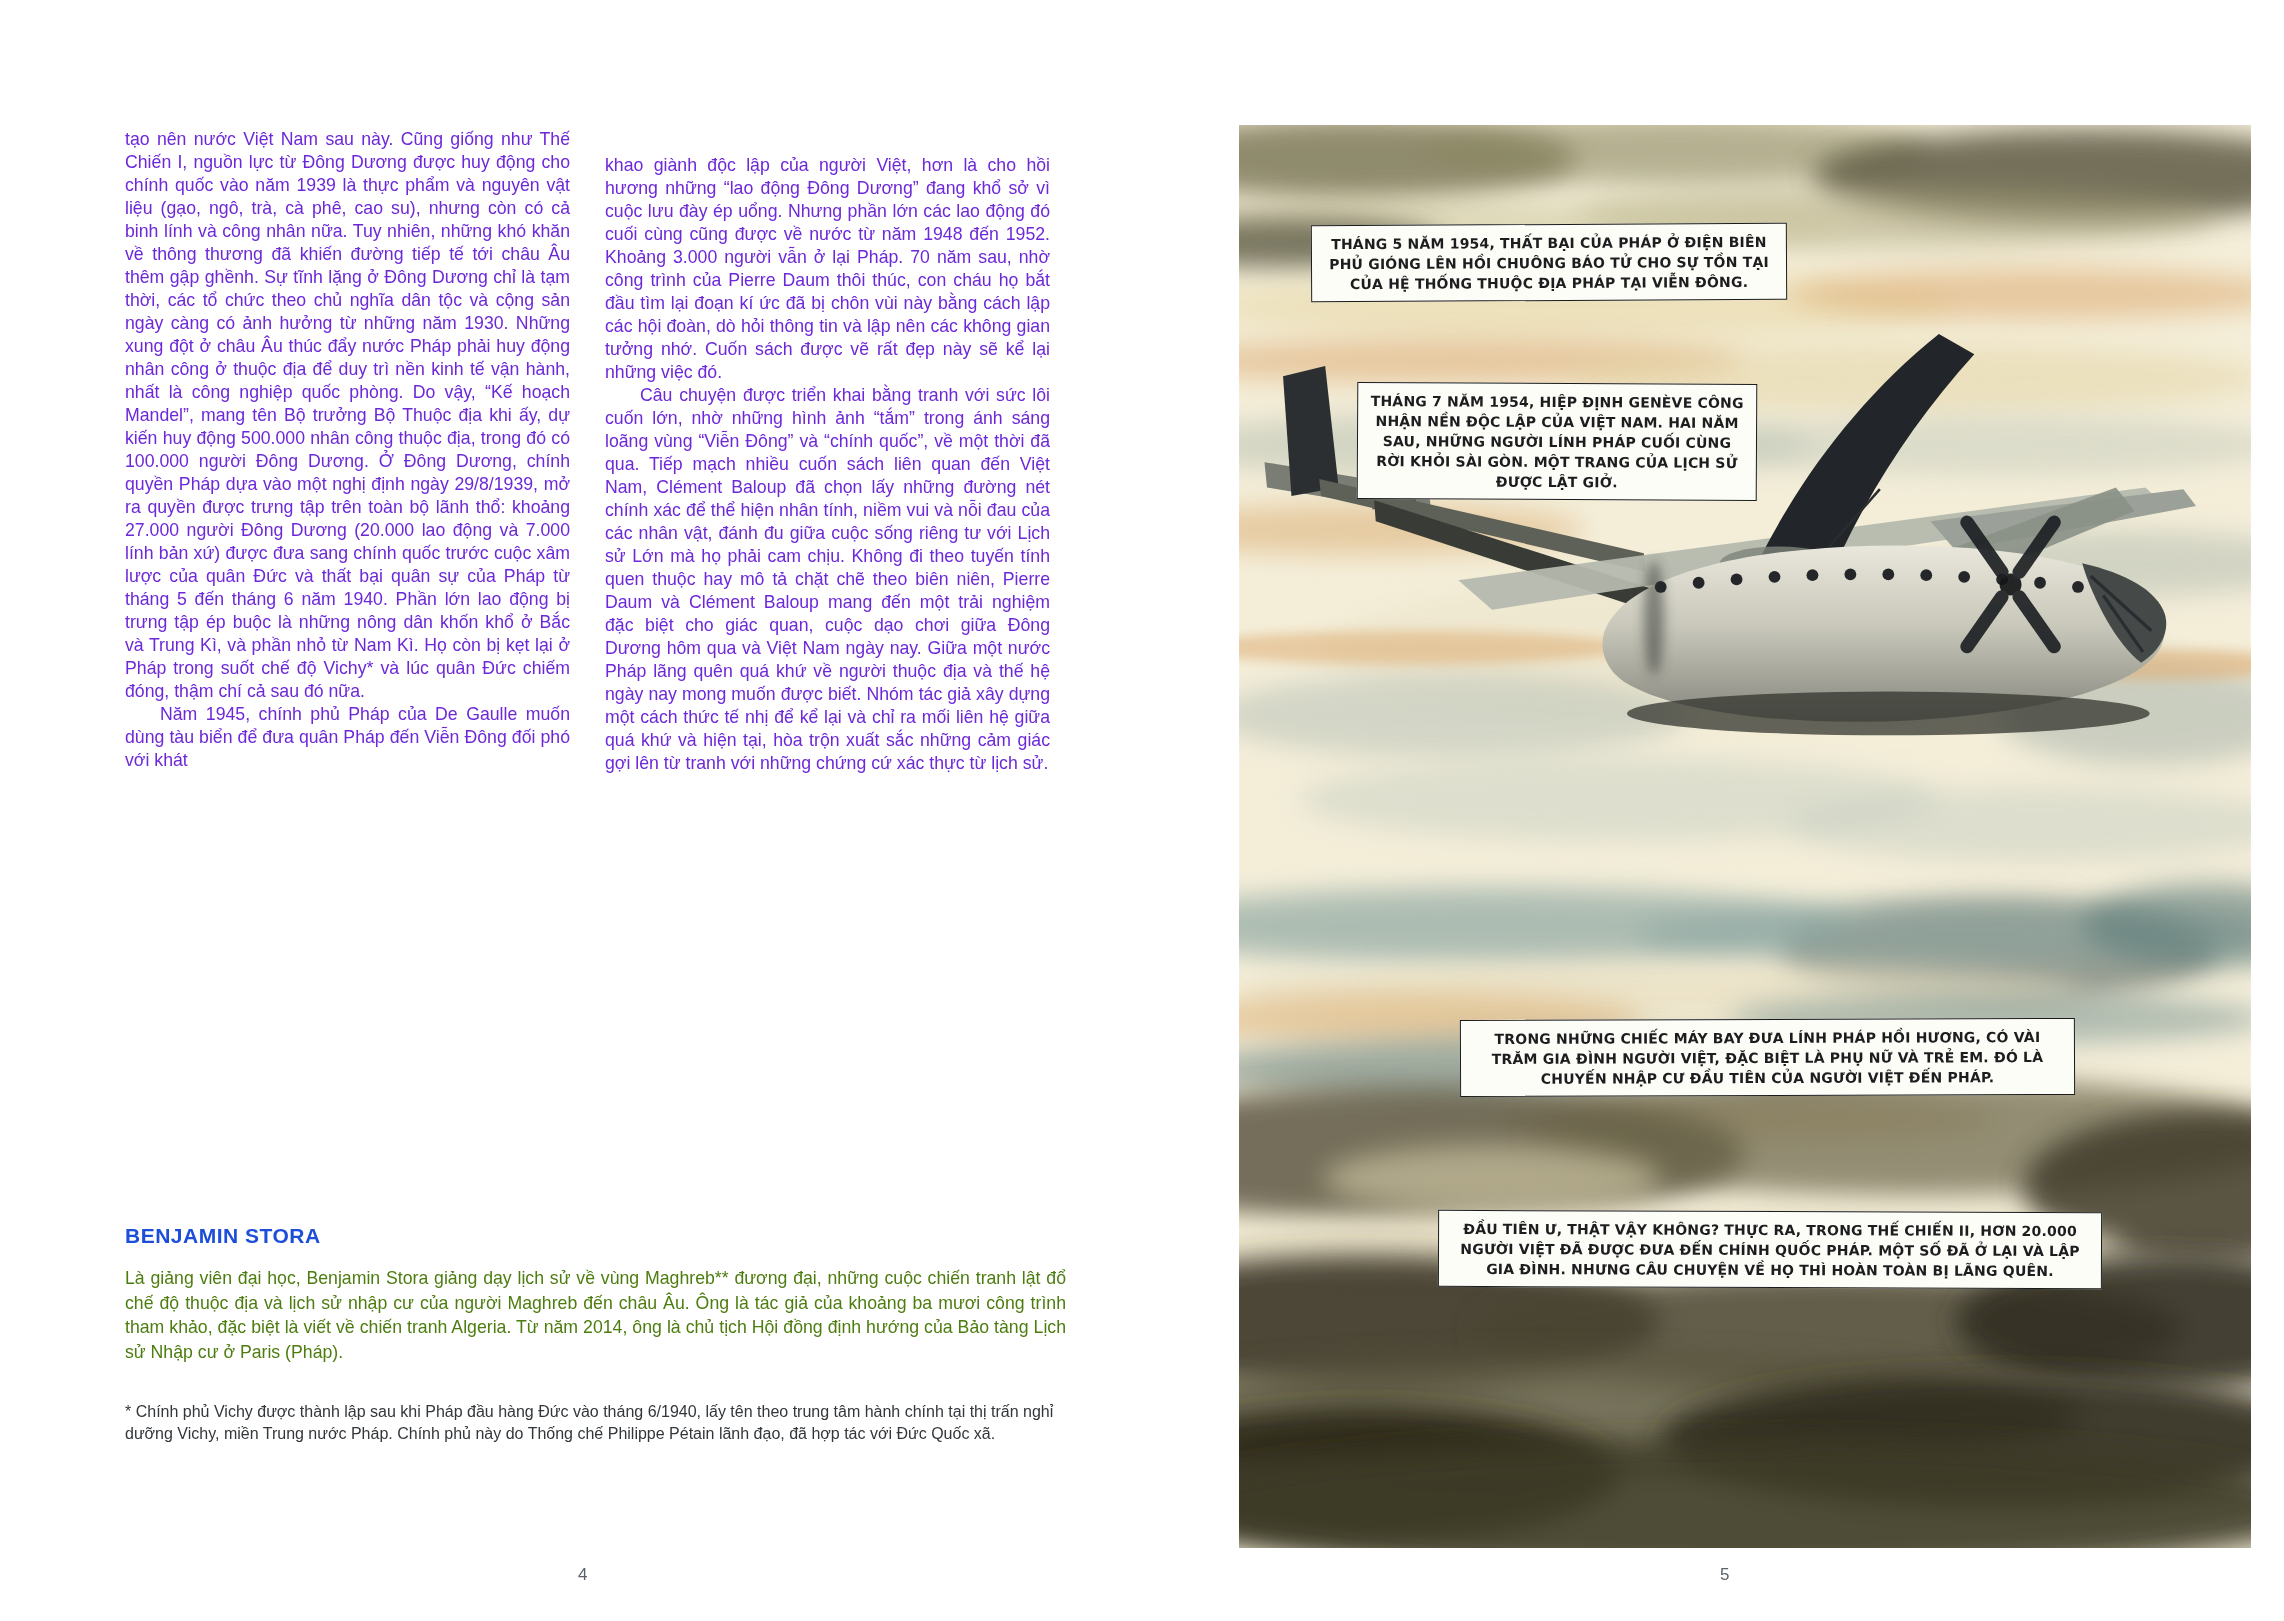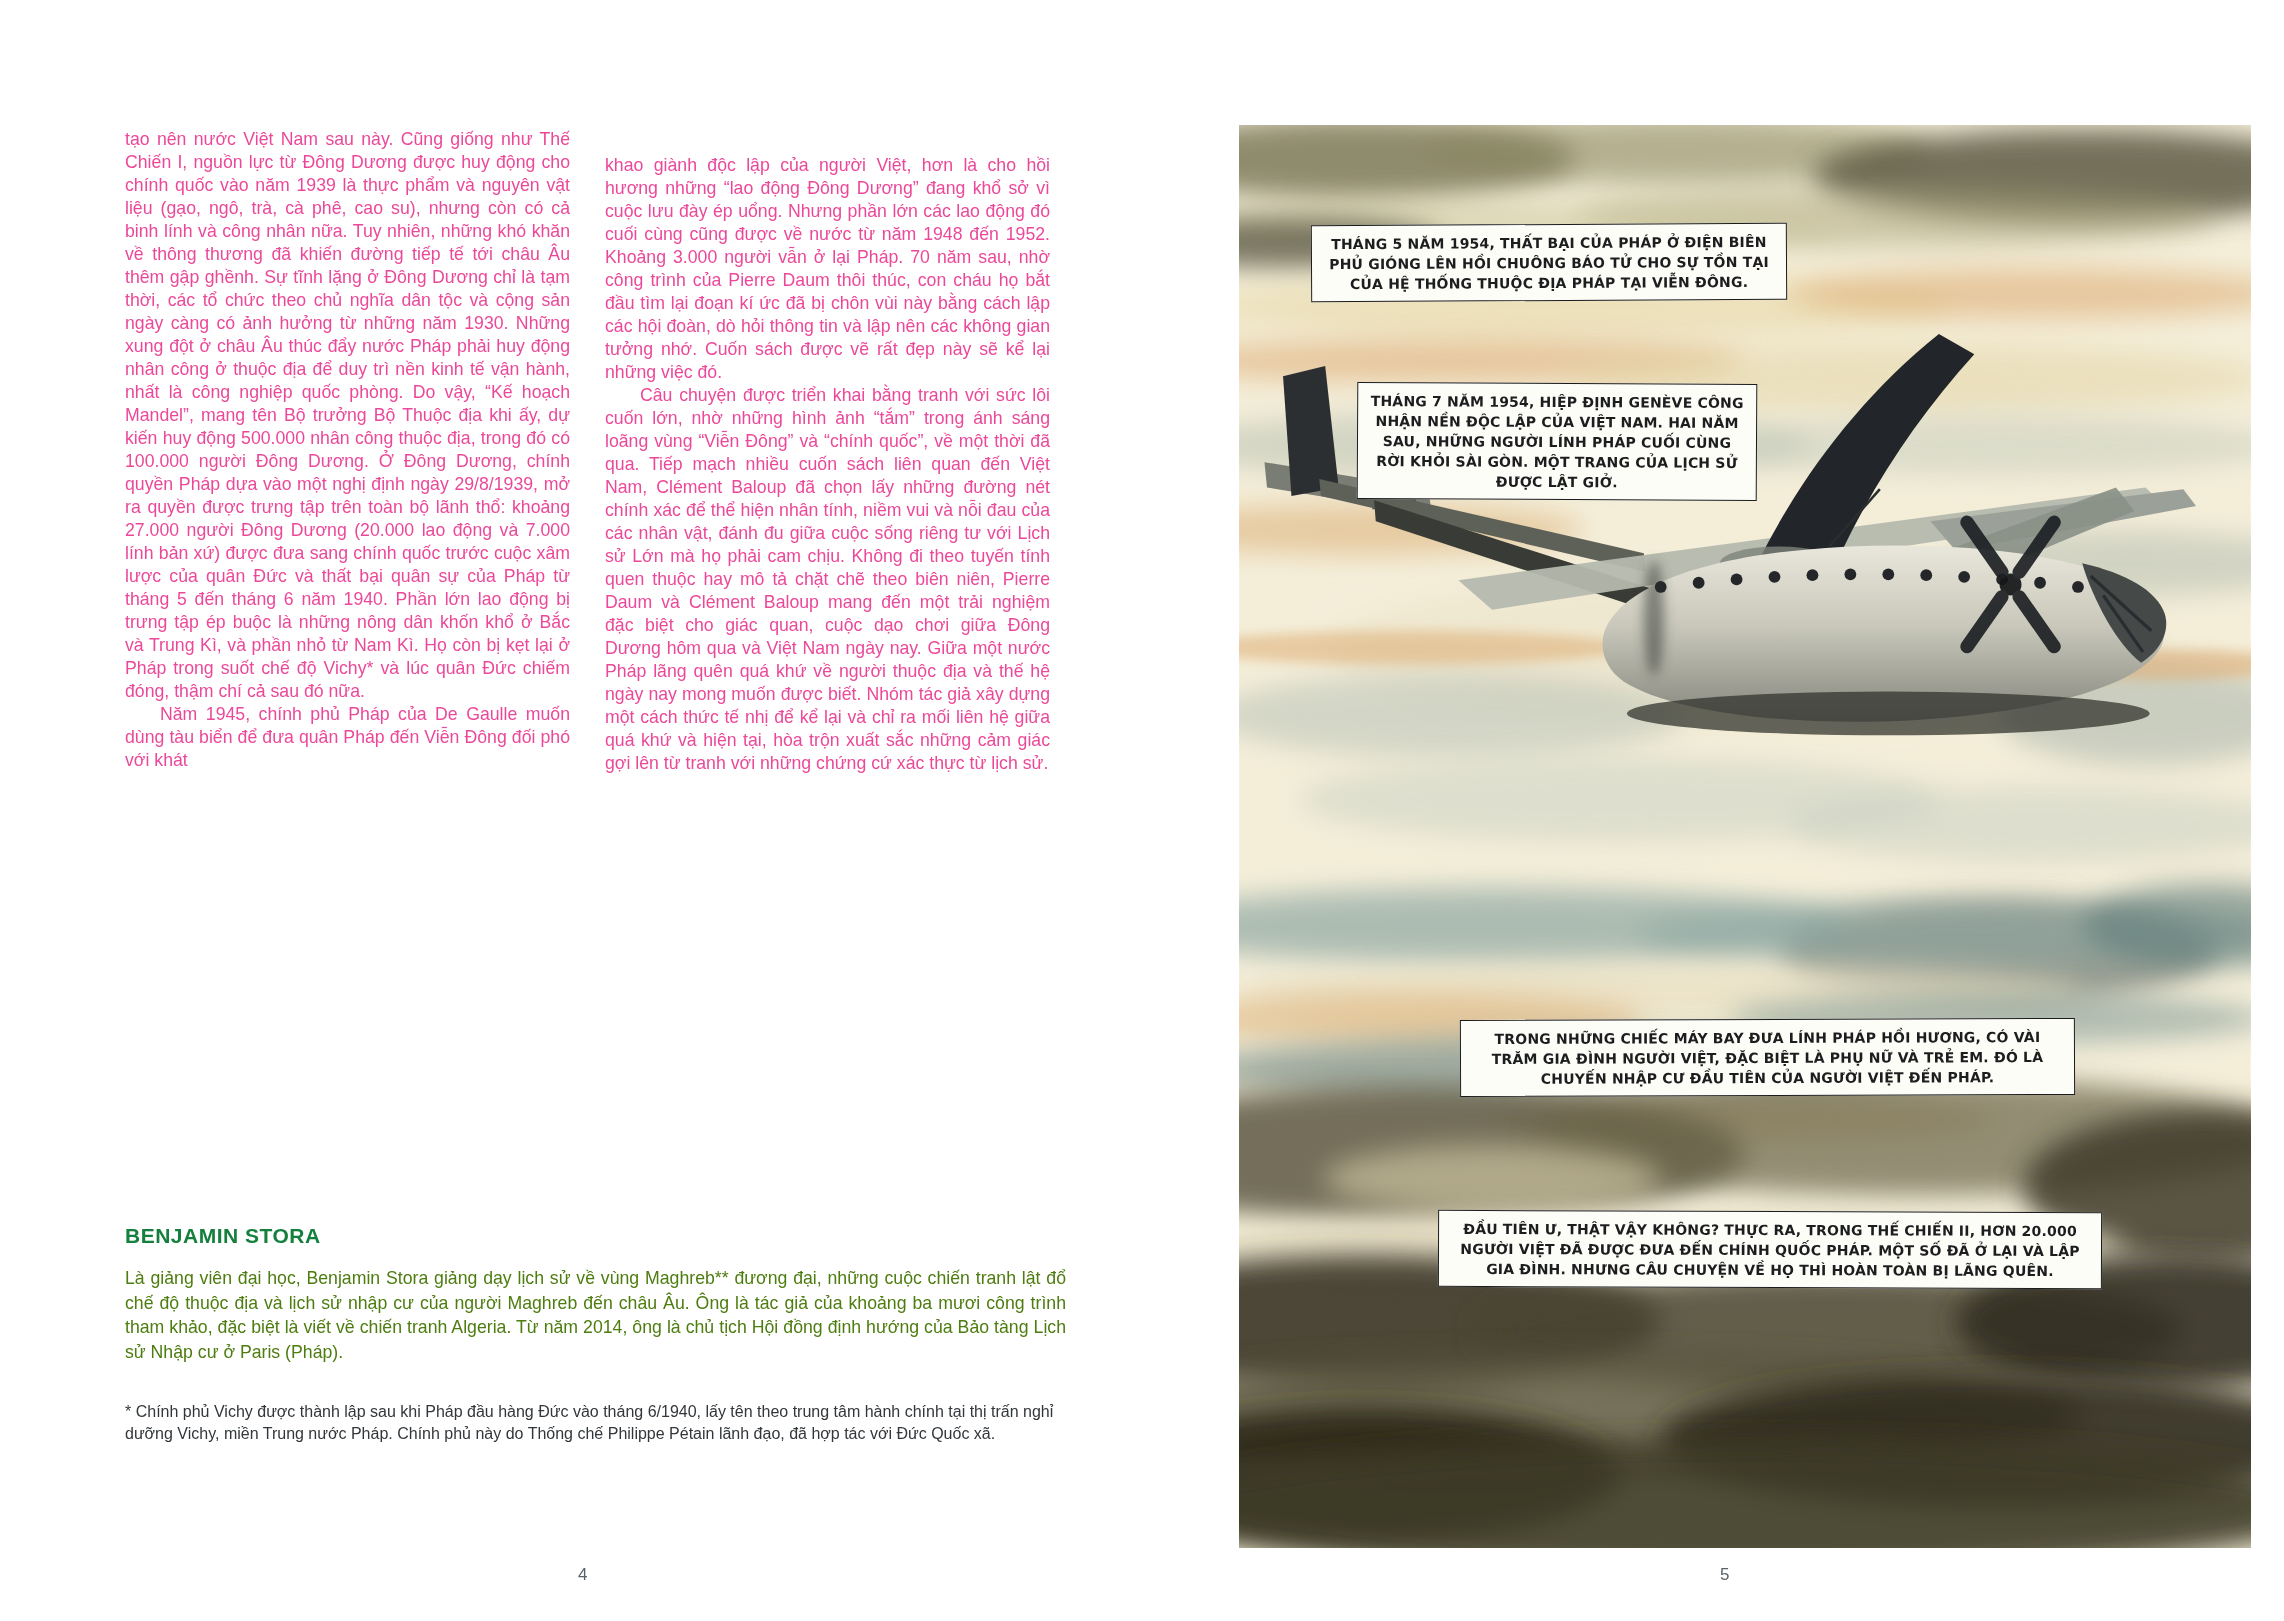--- a/index.html
+++ b/index.html
@@ -5,29 +5,29 @@
   html,body{margin:0;padding:0;}
   body{
     width:2284px;height:1621px;overflow:hidden;background:#ffffff;position:relative;
     font-family:"Liberation Sans","DejaVu Sans",sans-serif;
     -webkit-font-smoothing:antialiased;
   }
   
   .page-left{position:absolute;left:0;top:0;width:1138px;height:1621px;}
   .col{
     position:absolute;top:128px;width:445px;height:1088px;overflow:hidden;
-    font-size:17.7px;line-height:23px;color:#ec4899;text-align:justify;
+    font-size:17.7px;line-height:23px;color:#6d28d9;text-align:justify;
   }
   .col1{left:125px;}
   .col2{left:605px;margin-top:26px;}
   .col p{margin:0;}
   .col p.indent{text-indent:35px;margin-top:0;}
   .section-heading{
     position:absolute;left:125px;top:1224px;
-    font-size:21px;font-weight:bold;letter-spacing:0.5px;color:#15803d;
+    font-size:21px;font-weight:bold;letter-spacing:0.5px;color:#1d4ed8;
   }
   .bio{
     position:absolute;left:125px;top:1266px;width:941px;
     font-size:17.7px;line-height:24.5px;color:#4d7c0f;text-align:justify;
   }
   .footnotes{
     position:absolute;left:125px;top:1401px;width:941px;
     font-size:16px;line-height:22.3px;color:#32373b;text-align:left;
   }
   .footnotes p{margin:0 0 1.7px 0;}

